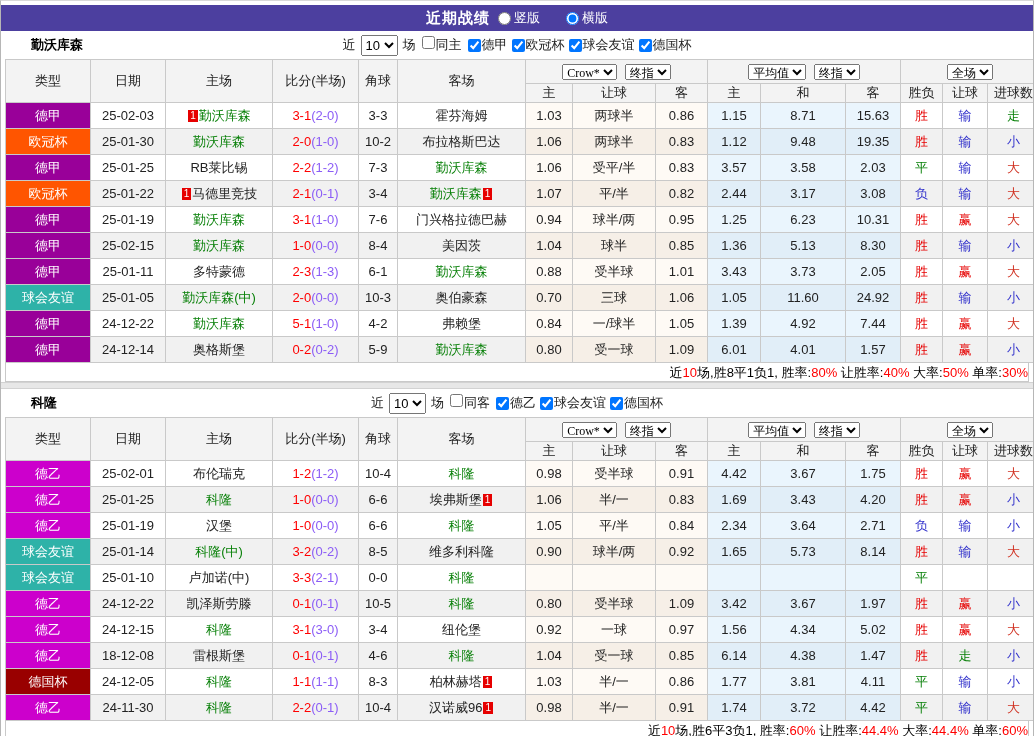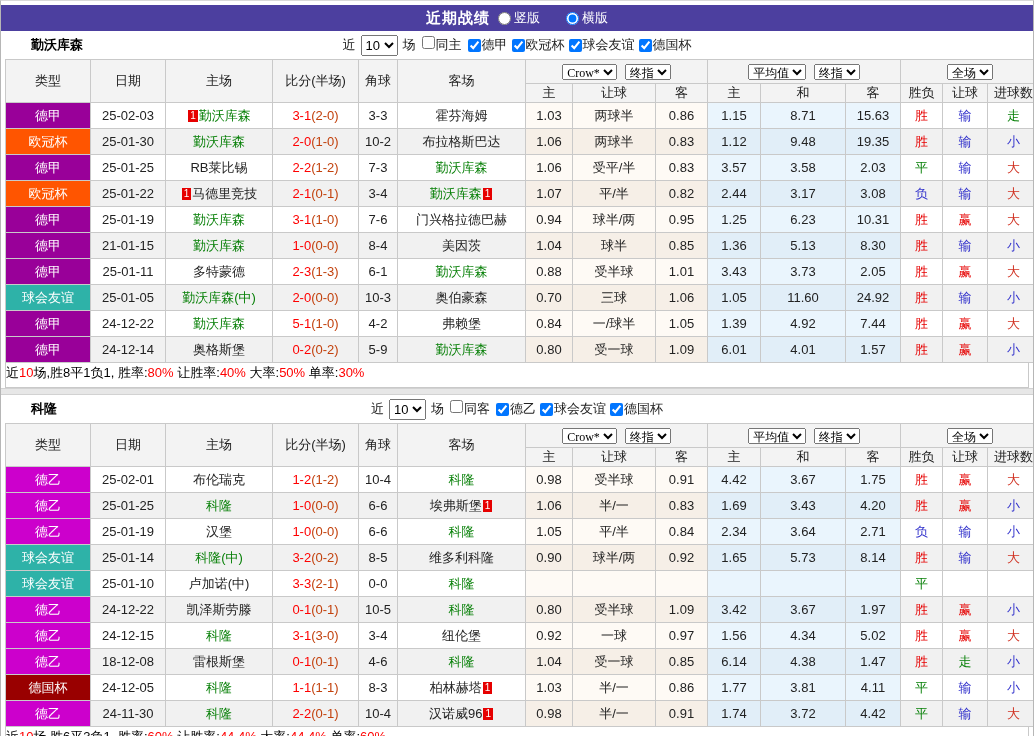--- a/index.html
+++ b/index.html
@@ -35,26 +35,26 @@
   thead select { font-size:12px; height:16px; margin:0 2px;font-family:Liberation Serif, serif; }
   tbody td { height:26px; background:#fff; }
   tbody tr:nth-child(even) td { background:#f1f1f1; }
   tbody td.c-odds { background:#fefaf5; }
   tbody tr:nth-child(even) td.c-odds { background:#f6efe7; }
   tbody td.c-avg { background:#eaf5fd; }
   tbody tr:nth-child(even) td.c-avg { background:#e1eef8; }
   tbody td.c-type { color:#fff; }
   .green { color:#088008; }
   .ft { color:#f00; }
-  .ht { color:#c2410c; }
+  .ht { color:#8b5cf6; }
   .mark { background:#e60000; color:#fff; font-size:10px; line-height:12px; padding:0 2px;
           display:inline-block; margin:0 1px; vertical-align:1px; }
   .mark:empty { display:none; }
 
-  .summary { height:25px; line-height:19px; text-align:left; font-size:13px; color:#000;
+  .summary { height:19px; line-height:19px; text-align:right; font-size:13px; color:#000;
              border:1px solid #c9c9c9; border-top:none; background:#fff; }
   .summary .red { color:#f00; }
 
   .divider { height:7px; background:#e7e7e7; border-top:1px solid #d2d2d2; border-bottom:1px solid #d2d2d2; margin:0 -4px; }
 </style>
 </head>
 <body>
 
 <div class="page">
 
@@ -246,21 +246,21 @@
             <td class="c-avg">1.25</td>
             <td class="c-avg">6.23</td>
             <td class="c-avg">10.31</td>
             <td><span style="color: rgb(230, 0, 0);">胜</span></td>
             <td><span style="color: rgb(230, 0, 0);">赢</span></td>
             <td><span style="color: rgb(208, 48, 32);">大</span></td>
           </tr>
 
           <tr>
             <td class="c-type" style="background: rgb(153, 0, 153);">德甲</td>
-            <td>21-01-15</td>
+            <td>25-02-15</td>
             <td><span class="green">勤沃库森</span></td>
             <td><span class="ft">1-0</span><span class="ht">(0-0)</span></td>
             <td>8-4</td>
             <td><span>美因茨</span></td>
             <td class="c-odds">1.04</td>
             <td class="c-odds">球半</td>
             <td class="c-odds">0.85</td>
             <td class="c-avg">1.36</td>
             <td class="c-avg">5.13</td>
             <td class="c-avg">8.30</td>

